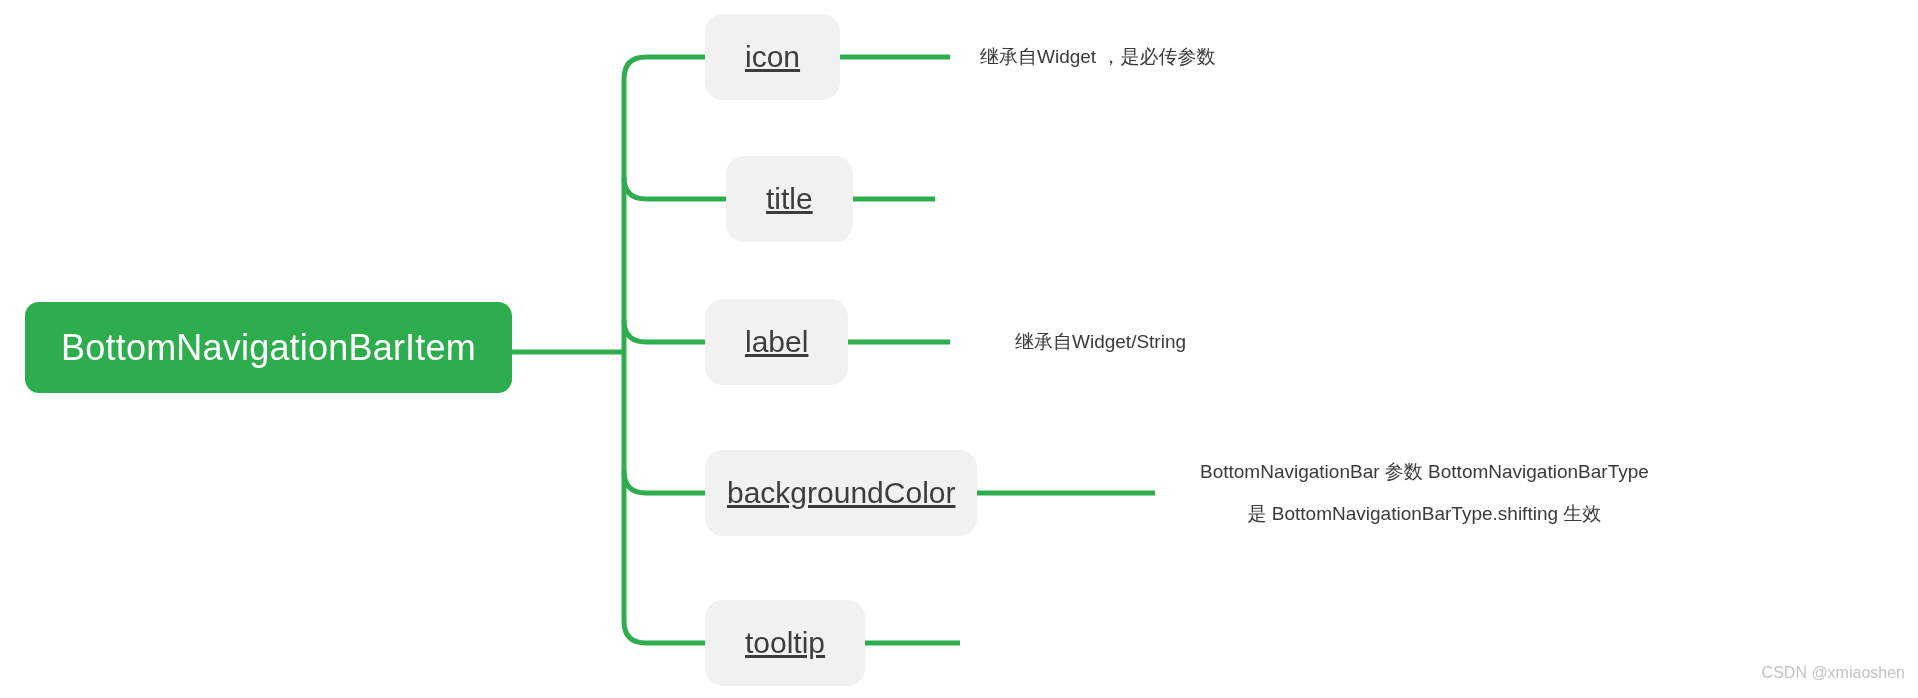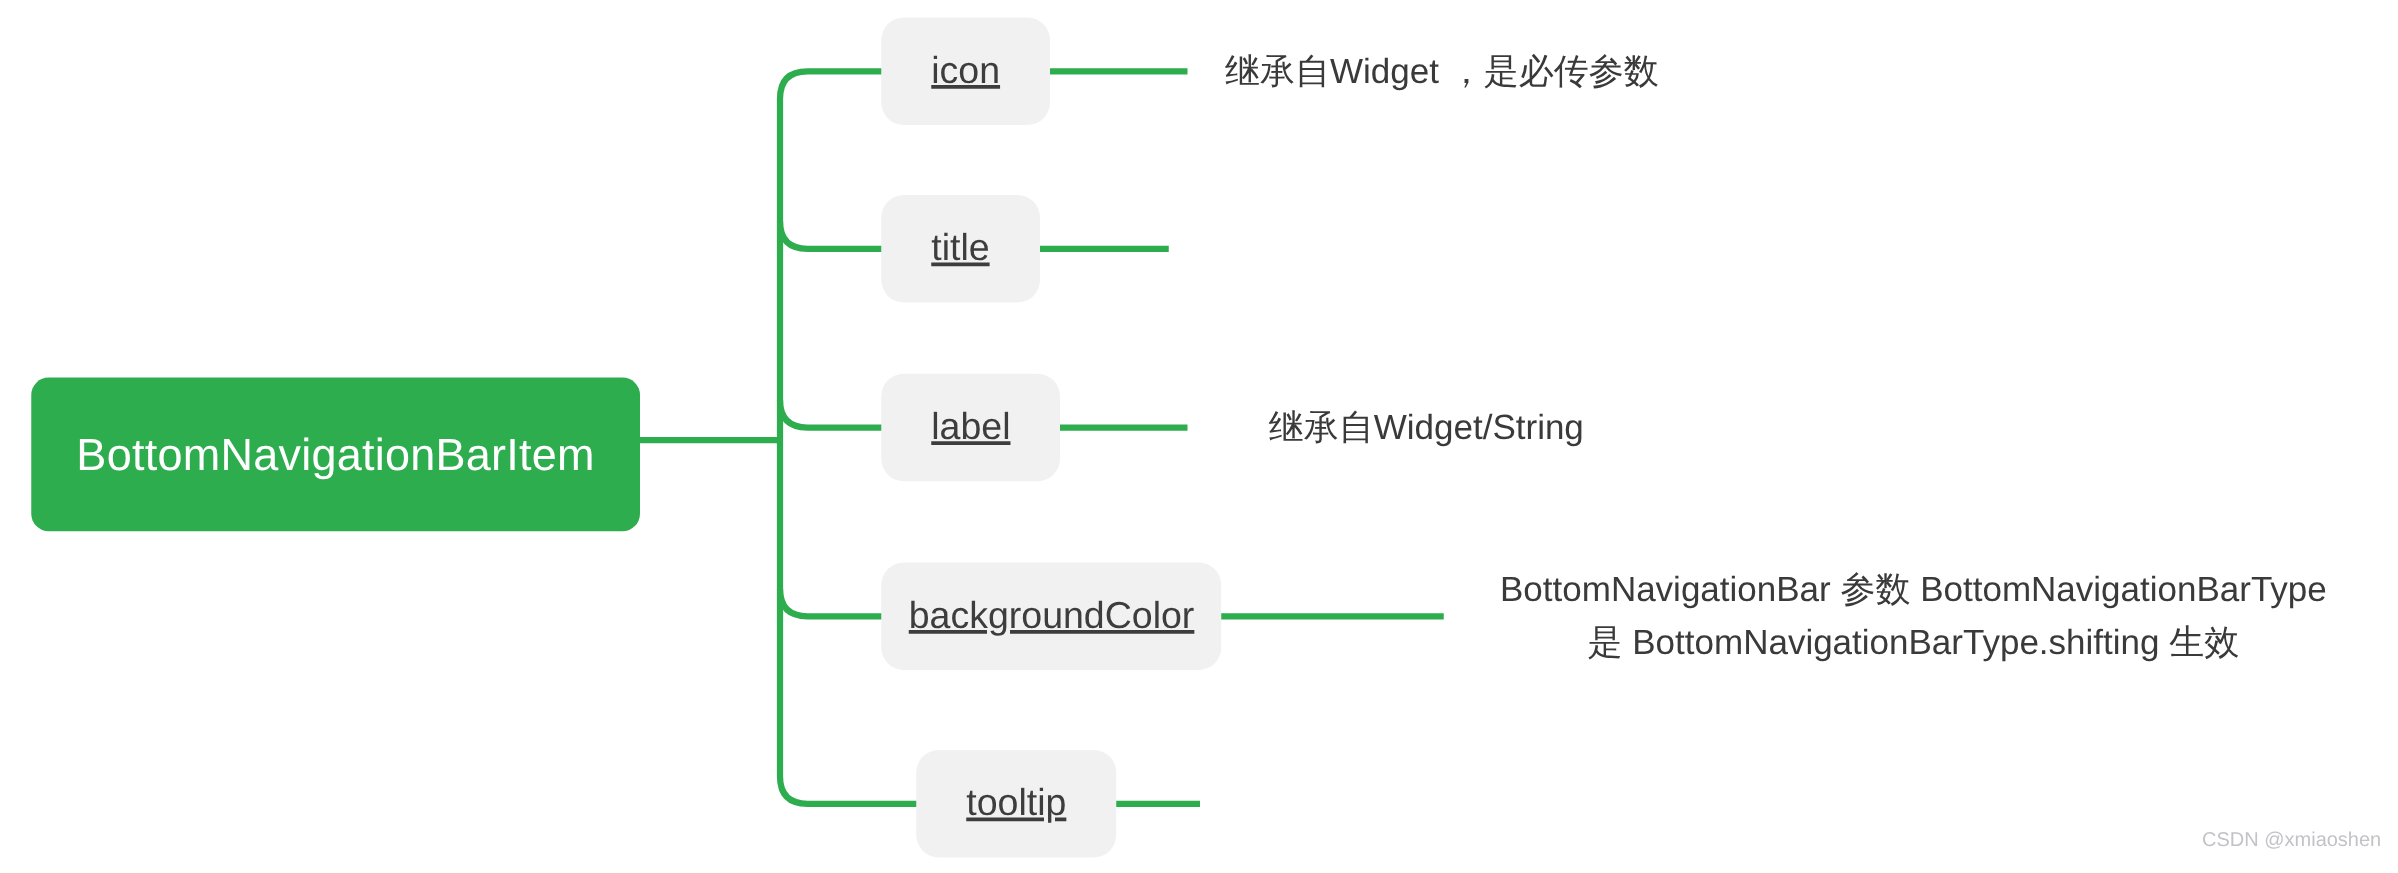--- a/index.html
+++ b/index.html
@@ -27,21 +27,21 @@
     fill: none;
     stroke: var(--accent-green, #2EAD4E);
     stroke-width: 5;
     stroke-linecap: butt;
   }
   .root-node {
     position: absolute;
     left: 25px;
     top: 302px;
     width: 487px;
-    height: 123px;
+    height: 91px;
     background: var(--accent-green, #2EAD4E);
     border-radius: 14px;
     display: flex;
     align-items: center;
     justify-content: center;
     color: var(--root-text, #ffffff);
     font-size: 36px;
     letter-spacing: 0.2px;
     cursor: default;
   }
@@ -55,29 +55,29 @@
     display: flex;
     align-items: center;
     padding: 0 40px;
     font-size: 30px;
     color: var(--node-text, #3D3D3D);
     white-space: nowrap;
     cursor: default;
     text-decoration: underline;
   }
   .branch-node.n-icon    { top: 57px;  }
-  .branch-node.n-title   { top: 199px; }
+  .branch-node.n-title   { top: 199px; margin-left: 21px; }
   .branch-node.n-label   { top: 342px; }
   .branch-node.n-bg      { top: 493px; padding: 0 22px; }
-  .branch-node.n-tooltip { top: 643px; margin-left: 28px; }
+  .branch-node.n-tooltip { top: 643px; }
 
   .branch-desc {
     position: absolute;
     transform: translateY(-50%);
-    font-size: 28px;
+    font-size: 19px;
     line-height: 42px;
     color: var(--desc-text, #3A3A3A);
     white-space: pre-line;
     cursor: default;
   }
   .branch-desc.d-icon    { left: 980px;  top: 57px;  }
   .branch-desc.d-title   { left: 962px;  top: 199px; }
   .branch-desc.d-label   { left: 1015px; top: 342px; }
   .branch-desc.d-bg      { left: 1200px; top: 493px; text-align: center; }
   .branch-desc.d-tooltip { left: 1000px; top: 643px; }

